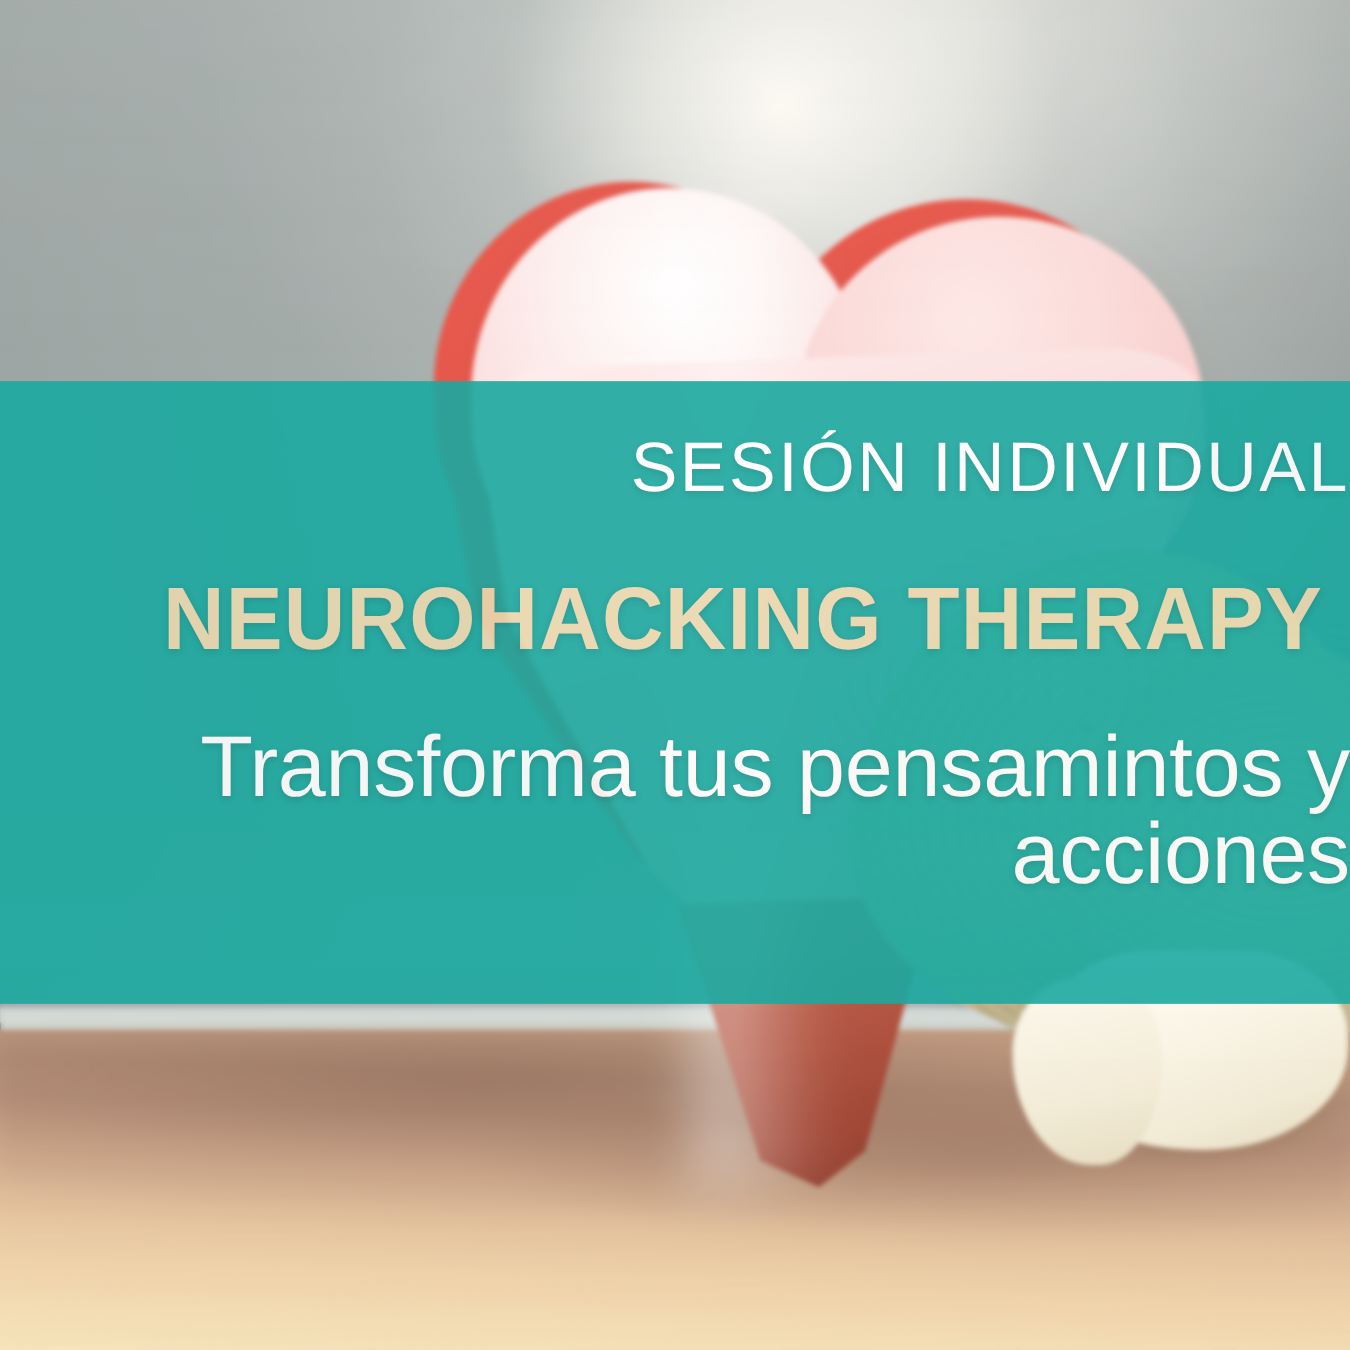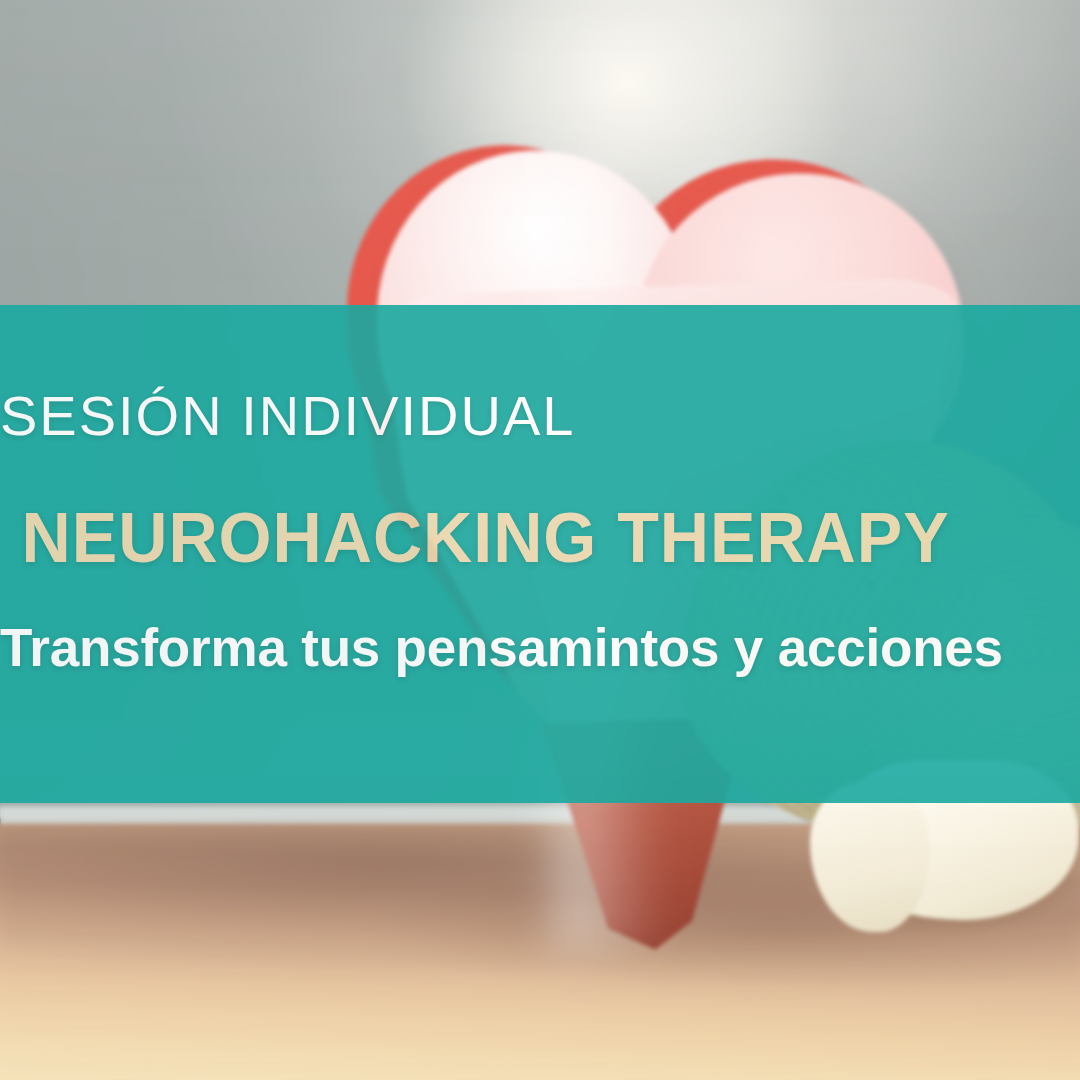--- a/index.html
+++ b/index.html
@@ -218,21 +218,21 @@
     display:flex; flex-direction:column;
     align-items:center; justify-content:center;
     padding-bottom:6px;
   }
   .band-tint {       
     position:absolute; inset:0;
     background:#1faaa1; opacity:.55; pointer-events:none;
   }
   .band-inner {
     position:relative; z-index:2;
-    width:100%; text-align:left;
+    width:100%; text-align:right;
   }
 
   
   .eyebrow {
     color:#ffffff;
     font-size:56px;
     font-weight:400;
     letter-spacing:2.0px;
     line-height:1;
     margin-bottom:58px;
@@ -243,22 +243,22 @@
     font-size:71px;
     font-weight:700;
     letter-spacing:1.0px;
     line-height:1;
     margin-bottom:48px;
     transform:scaleX(0.96);
     text-shadow:0 2px 6px rgba(0,55,52,0.20);
   }
   .subhead {
     color:#fdfdfd;
-    font-size:53px;
-    font-weight:700;
+    font-size:69px;
+    font-weight:400;
     letter-spacing:-0.2px;
     line-height:1;
     margin-bottom:40px;
     text-shadow:0 2px 6px rgba(0,55,52,0.22);
   }
   .duration {
     color:#ffffff;
     font-size:48px;
     font-weight:700;
     letter-spacing:0.2px;

